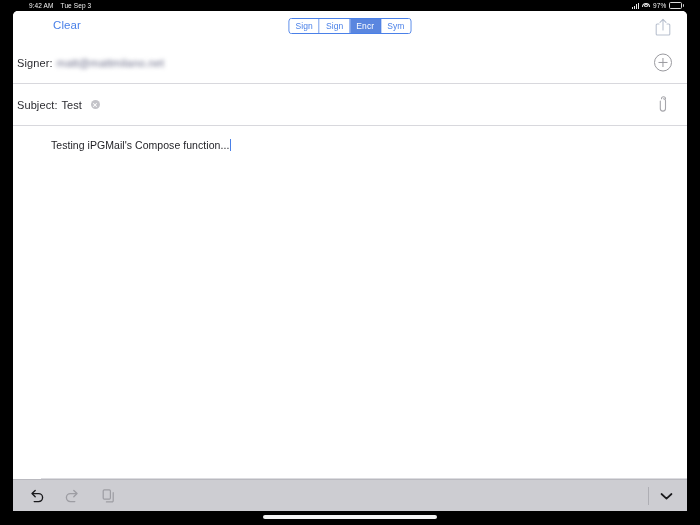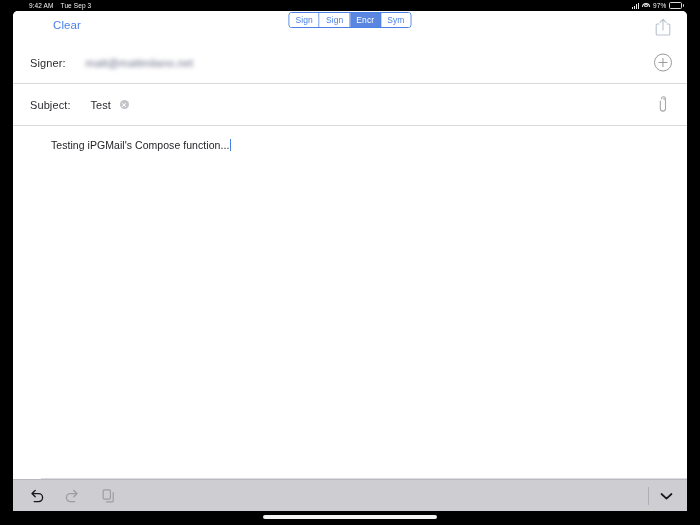--- a/index.html
+++ b/index.html
@@ -77,21 +77,21 @@
   }
   #clear-button {
     position: absolute; left: 16px; top: 8px;
     font-size: 11.5px;
     color: #4a80e8;
     cursor: pointer;
     letter-spacing: .1px;
     margin-left: 24px;
   }
   #seg-control {
-    position: absolute; left: 50%; top: 1px;
+    position: absolute; left: 50%; top: 7px;
     transform: translateX(-50%);
     display: flex;
     border: 1px solid #4a80e8;
     border-radius: 3px;
     overflow: hidden;
     height: 16px;
   }
   .seg {
     font-size: 8.5px;
     color: #4a80e8;
@@ -115,28 +115,28 @@
   .field-row {
     position: relative;
     height: 42px;
     flex: 0 0 42px;
     border-bottom: 1px solid #d8d8dd;
     display: flex; align-items: center;
   }
   .field-row .label {
     font-size: 11px;
     color: #2b2b30;
-    margin-left: 17px;
+    margin-left: 4px;
     white-space: nowrap;
     letter-spacing: .1px;
   }
   .field-row .value {
     font-size: 11px;
     color: #2b2b30;
-    margin-left: 20px;
+    margin-left: 4px;
     white-space: nowrap;
   }
   .value.redacted {
     color: #6d6f8a;
     filter: blur(2.2px);
     -webkit-filter: blur(2.2px);
     letter-spacing: .15px;
   }
   .clear-chip {
     margin-left: 9px;

